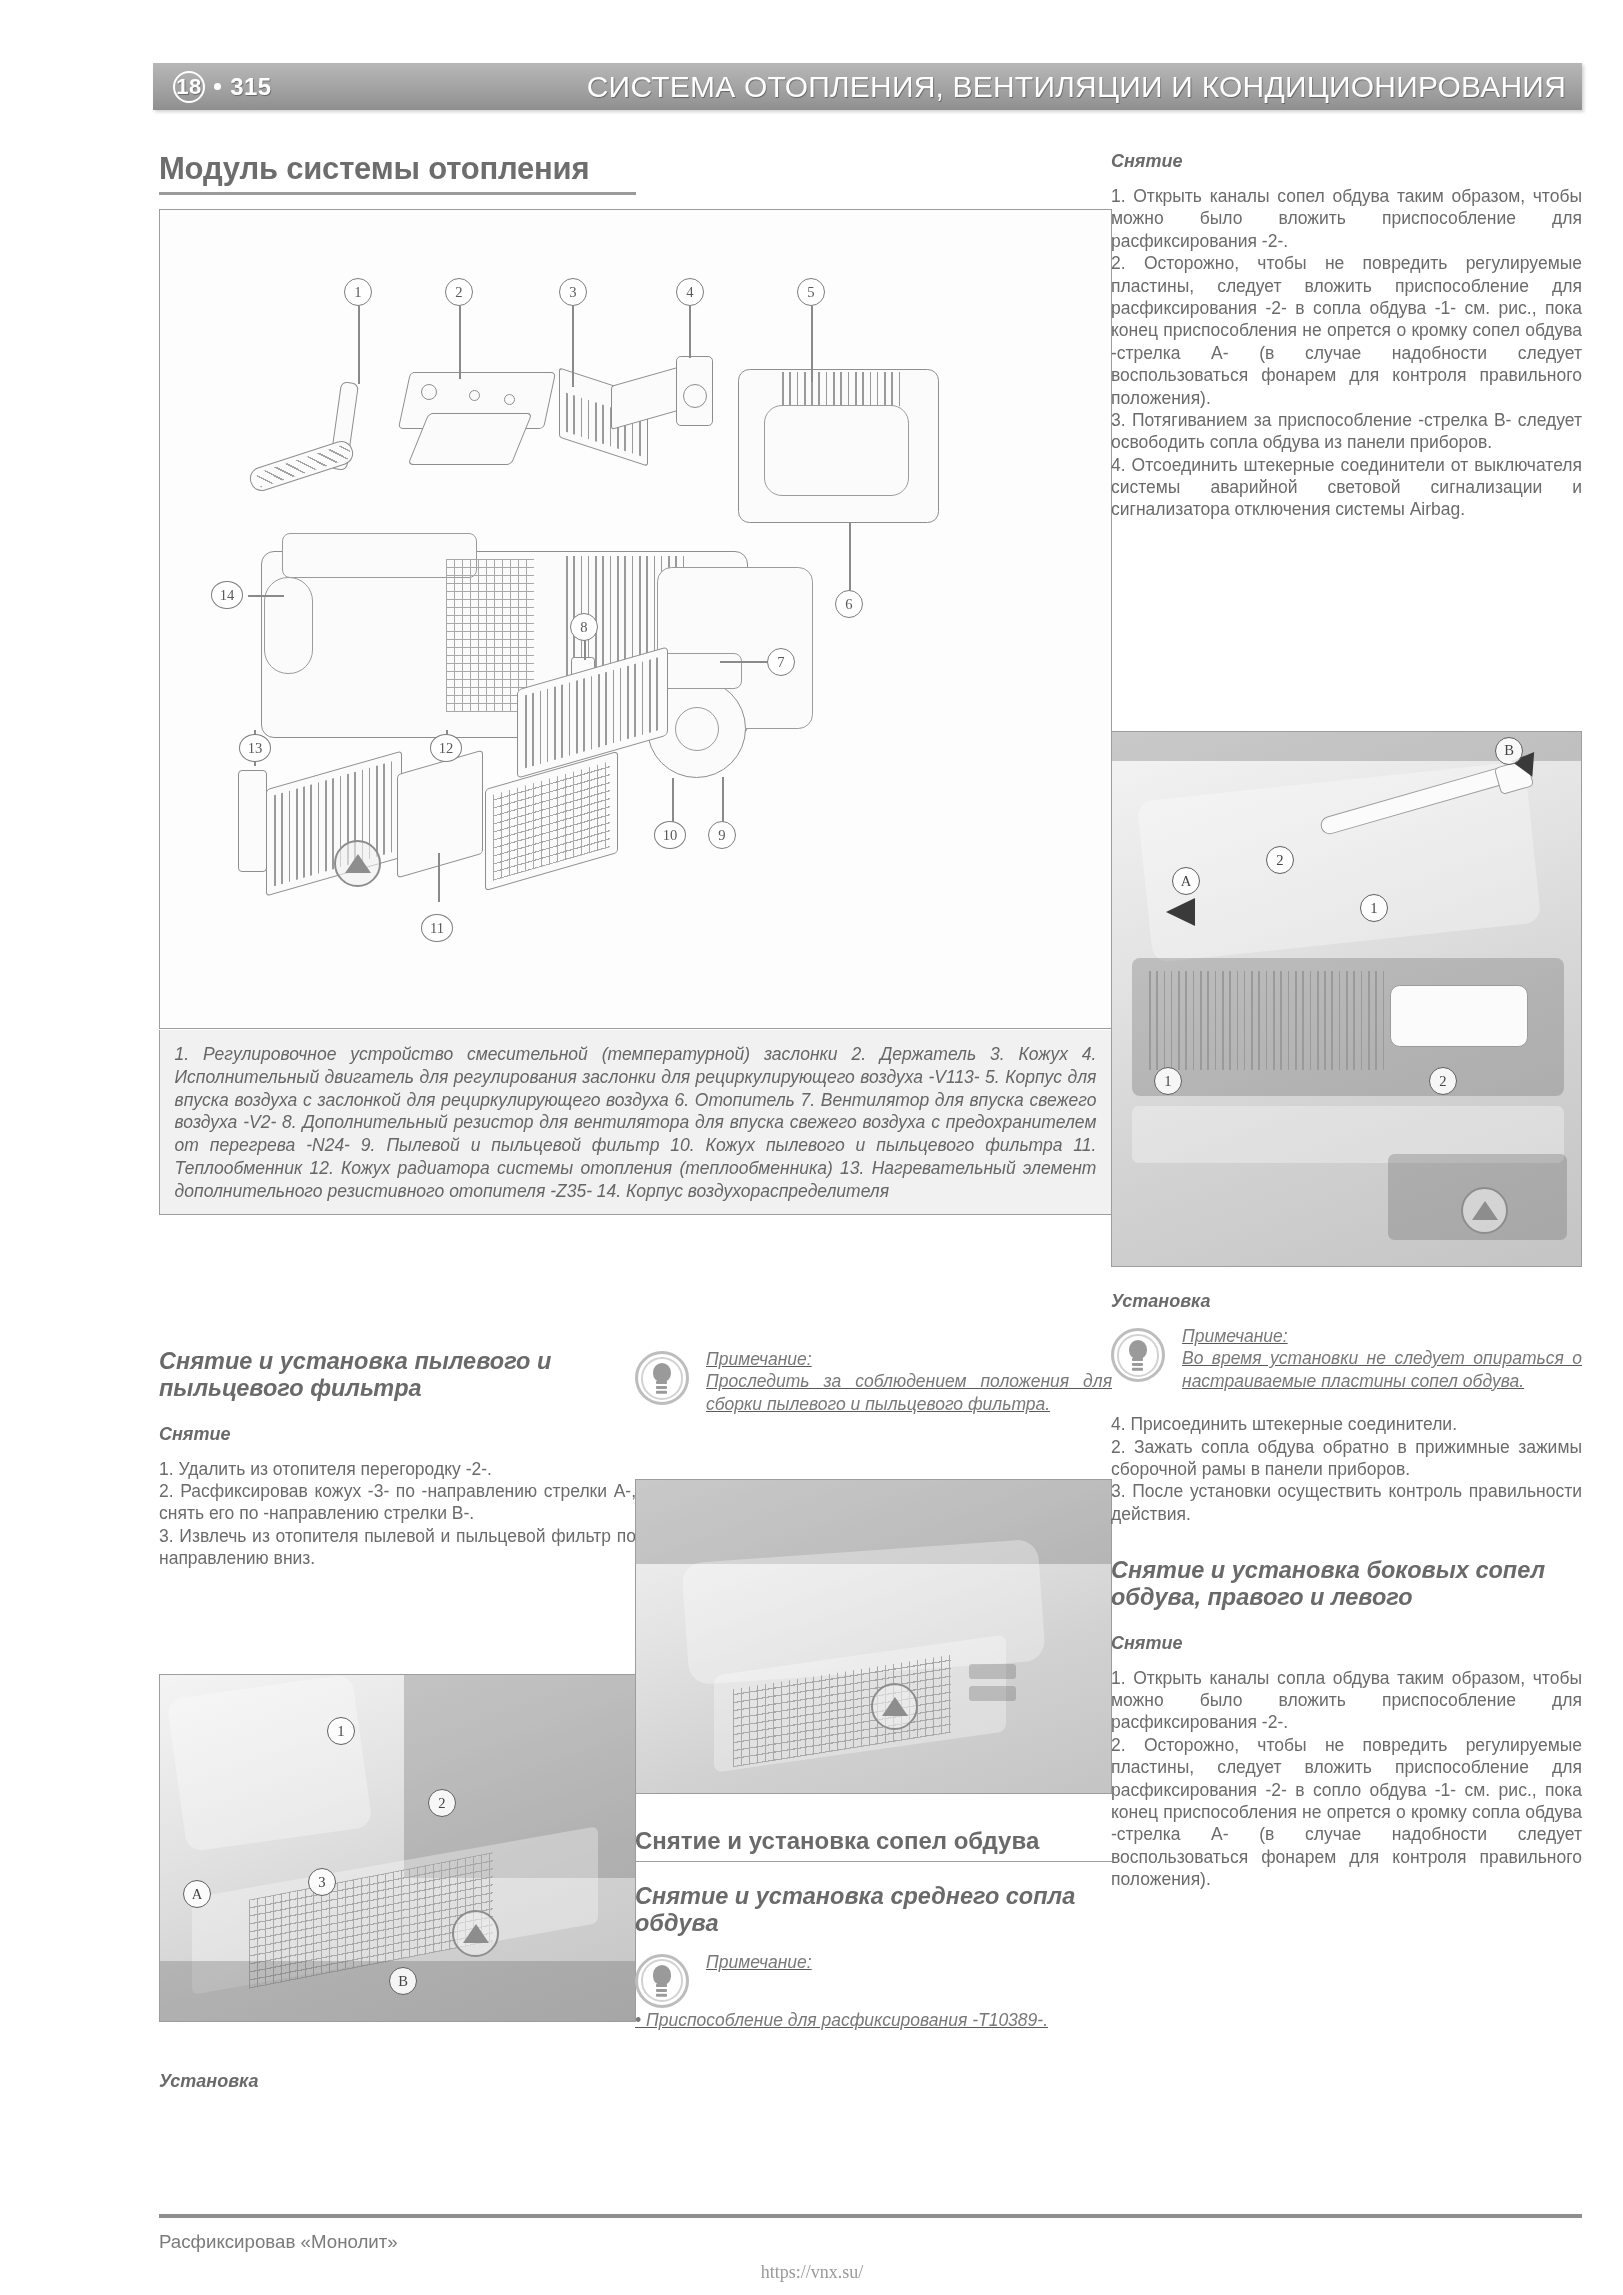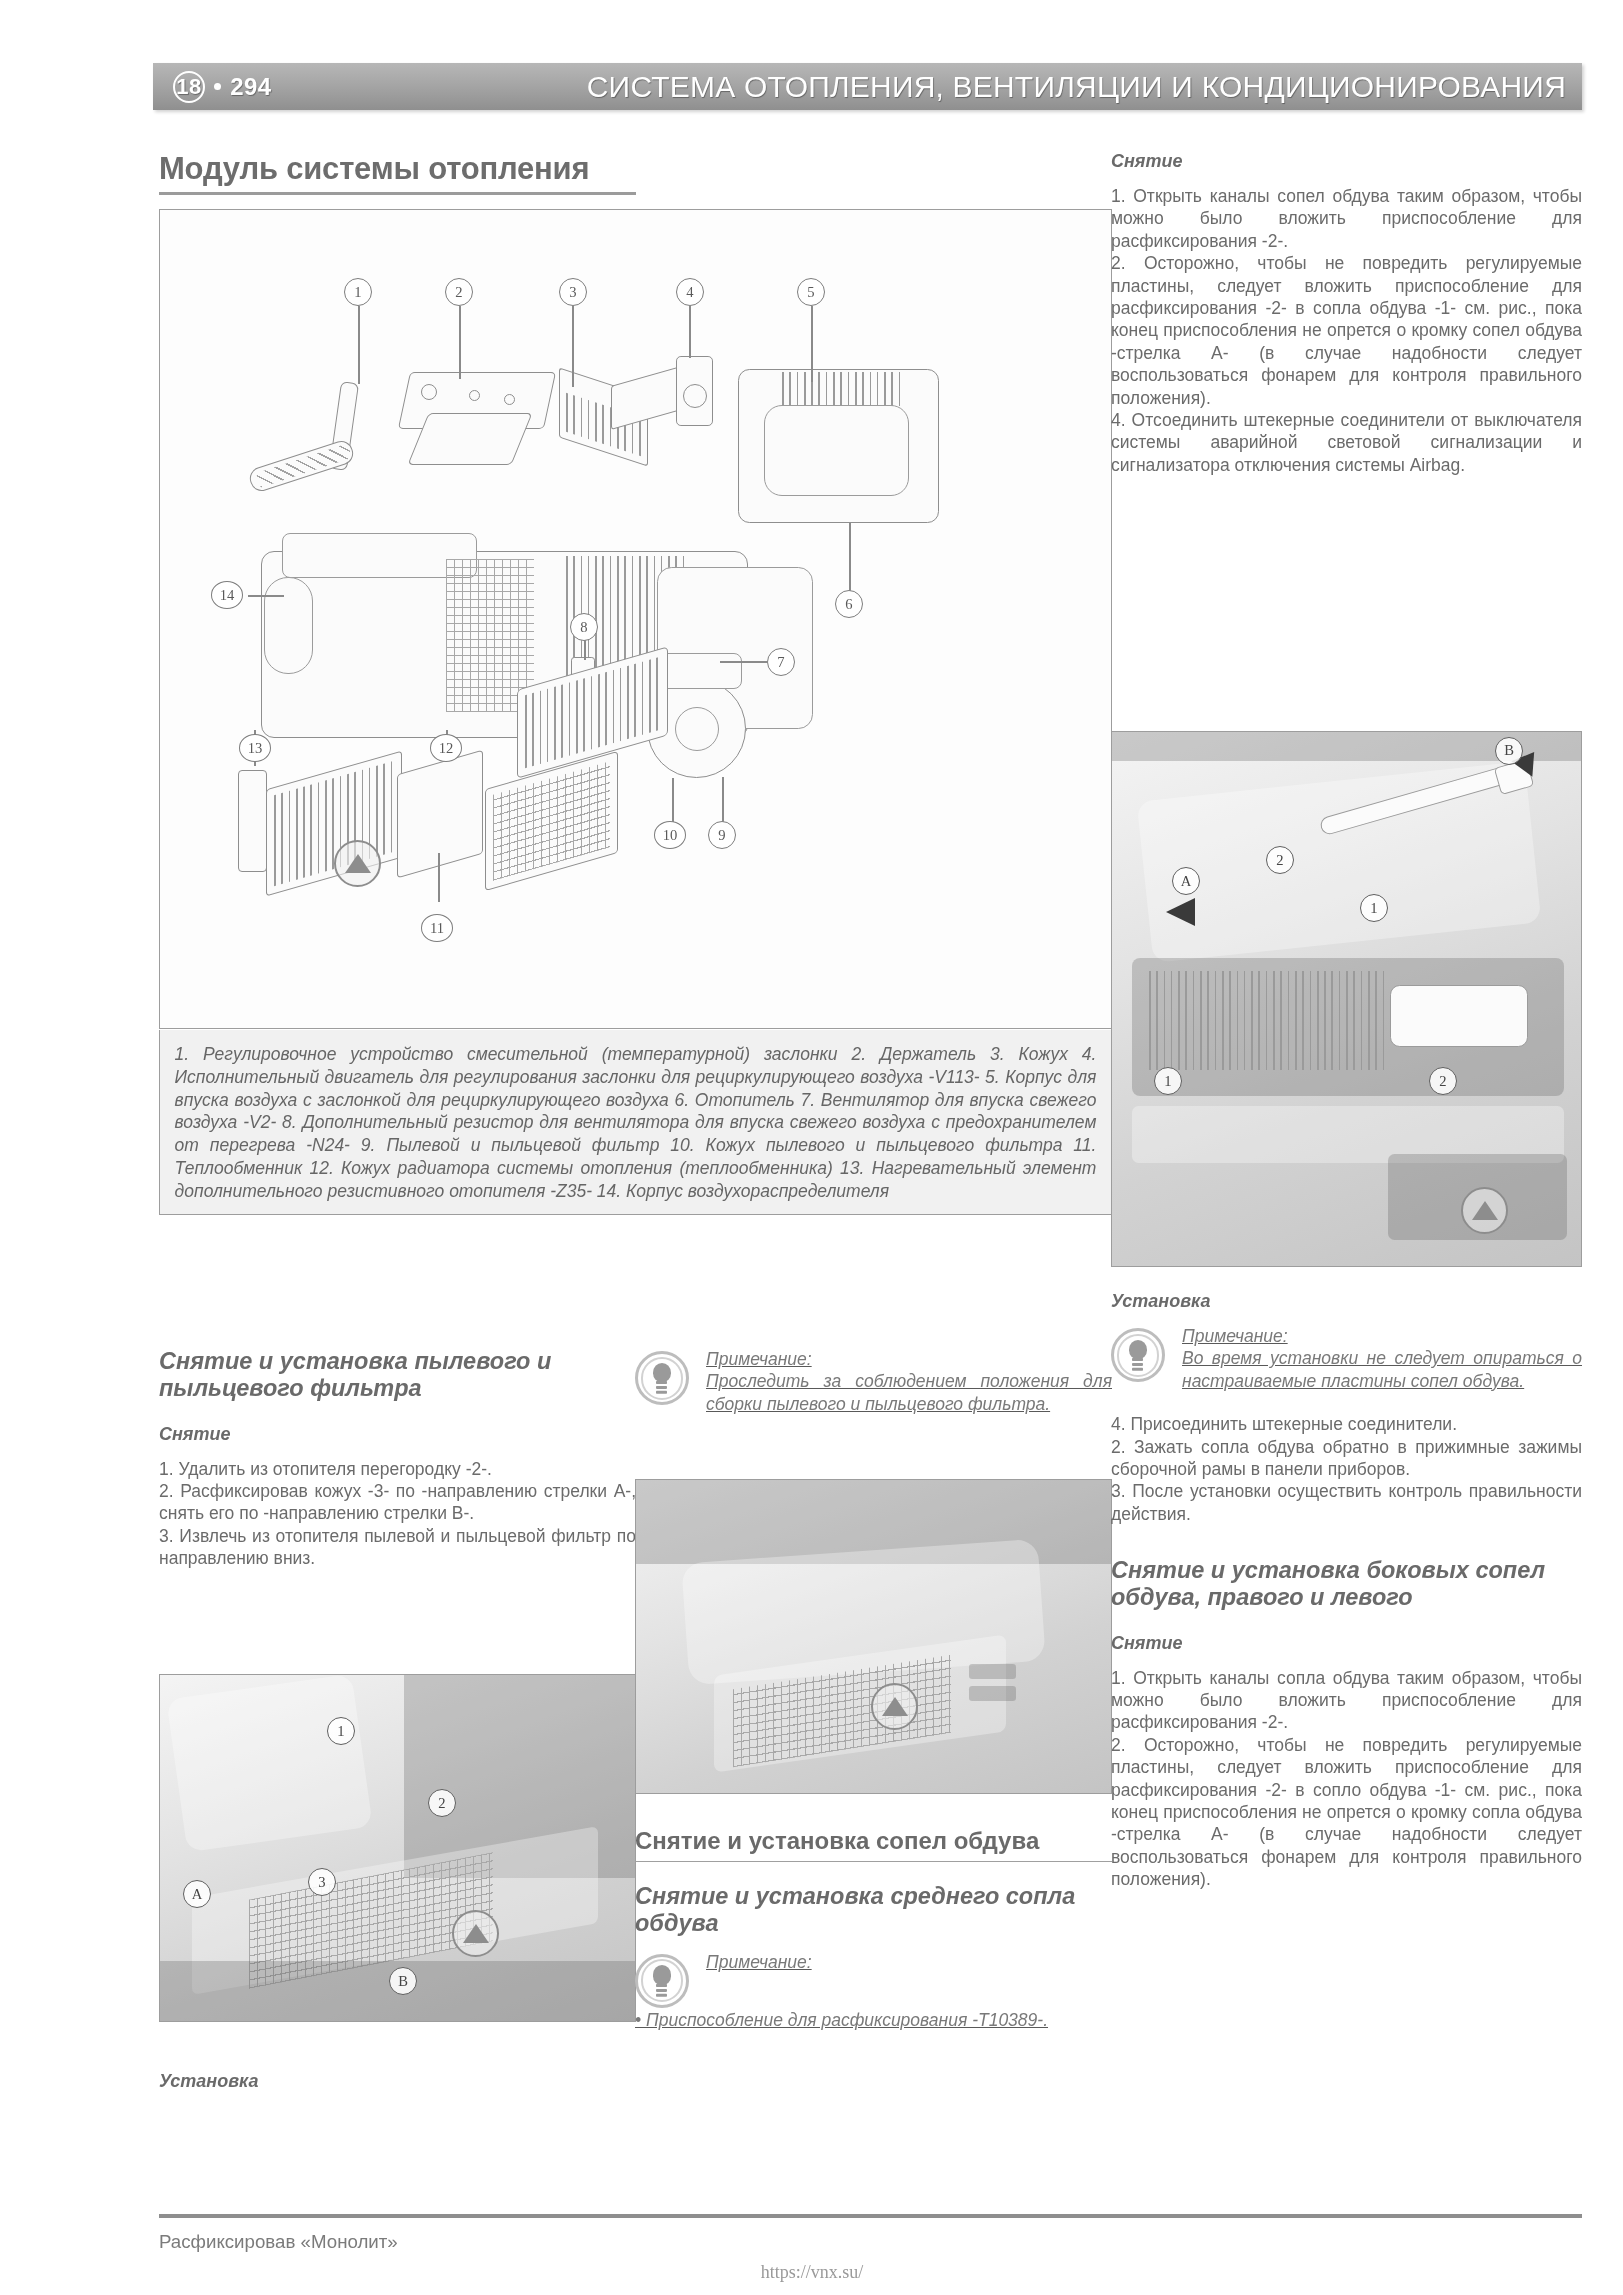--- a/index.html
+++ b/index.html
@@ -277,21 +277,21 @@
     color: #9a9a9a;
   }
 </style>
 </head>
 <body>
 
 <div class="page-header">
   <div class="hdr-pagenum">
     <span class="hdr-chapter-circle">18</span>
     <span class="hdr-dot"></span>
-    <span>294</span>
+    <span>315</span>
   </div>
   <div class="hdr-title">СИСТЕМА ОТОПЛЕНИЯ, ВЕНТИЛЯЦИИ И КОНДИЦИОНИРОВАНИЯ</div>
 </div>
 
 <div class="col col-left" style="top:151px;">
 
   <h1 class="doc-title">Модуль системы отопления</h1>
   <div class="rule-thick"></div>
 </div>
 
@@ -461,20 +461,21 @@
     </div>
     <p class="note">•  Приспособление для расфиксирования -T10389-.</p>
   </div>
 </div>
 
 <div class="col col-right" style="top:151px;">
   <h3 class="sub-head">Снятие</h3>
   <div class="spacer-s"></div>
   <p class="body">1.  Открыть каналы сопел обдува таким образом, чтобы можно было вложить приспособление для расфиксирования -2-.</p>
   <p class="body">2.  Осторожно, чтобы не повредить регулируемые пластины, следует вложить приспособление для расфиксирования -2- в сопла обдува -1- см. рис., пока конец приспособления не опрется о кромку сопел обдува -стрелка А- (в случае надобности следует воспользоваться фонарем для контроля правильного положения).</p>
+  <p class="body">3.  Потягиванием за приспособление -стрелка В- следует освободить сопла обдува из панели приборов.</p>
   <p class="body">4.  Отсоединить штекерные соединители от выключателя системы аварийной световой сигнализации и сигнализатора отключения системы Airbag.</p>
 </div>
 
 <div class="figure" style="position:absolute; left:1111px; top:731px; width:471px; height:536px;">
   <div class="photo"></div>
   <div class="photo-dark" style="left:0px; top:0px; width:471px; height:29px;"></div>
   <div class="photo-band" style="left:32px; top:49px; width:390px; height:162px; border-radius:16px; transform:rotate(-6deg);"></div>
 
   <div class="part soft" style="left:205px; top:58px; width:208px; height:18px; border-radius:9px; transform:rotate(-16deg);"></div>
   <div class="part soft" style="left:385px; top:31px; width:34px; height:28px; border-radius:4.9px; transform:rotate(-16deg);"></div>

